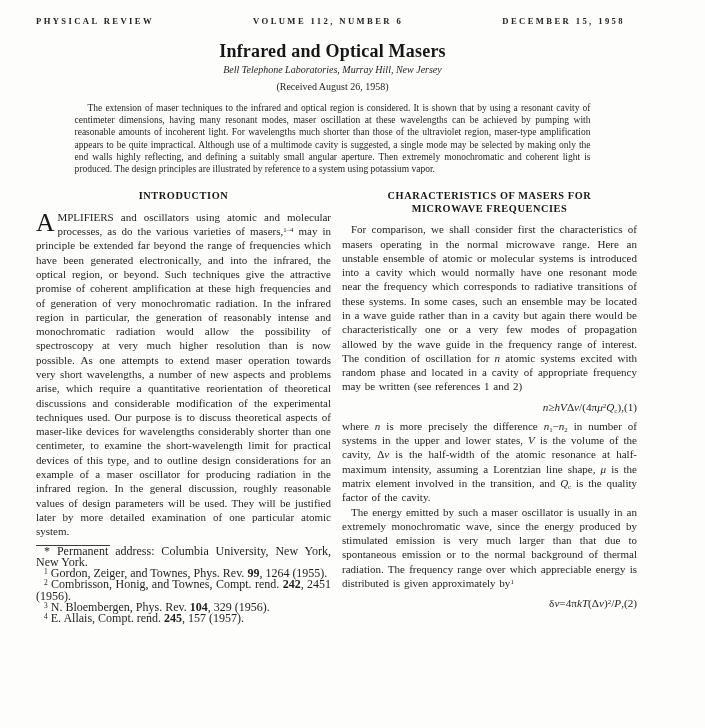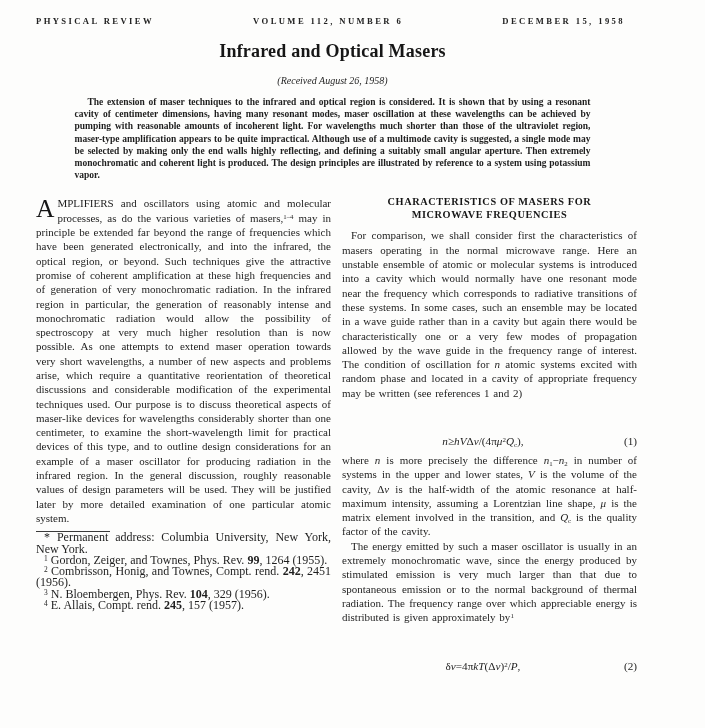--- a/index.html
+++ b/index.html
@@ -18,25 +18,25 @@
   }
   .title {
     text-align: center; font-size: 18px; font-weight: bold;
     margin-top: 15px; letter-spacing: 0.2px; color: #161616; font-family: Liberation Serif, serif;
   }
   .authors {
     text-align: center; font-variant: small-caps; font-size: 10.8px;
     margin-top: 9px; letter-spacing: 0.4px;
   }
   .affil { text-align: center; font-style: italic; font-size: 10px; margin-top: 2px; }
-  .received { text-align: center; font-size: 10px; margin-top: 13px; font-style: italic; }
+  .received { text-align: center; font-size: 10px; margin-top: 6px; }
 
   .abstract {
     width: 516px; margin: 10px auto 0; font-size: 9.5px; line-height: 12.2px;
-    text-align: justify; text-indent: 13px; font-weight: bold;
+    text-align: justify; text-indent: 13px;
   }
 
   .cols { display: flex; gap: 11px; padding: 0 28px 0 36px; margin-top: 15px; }
   .col { flex: 1; min-width: 0; }
 
   .section {
     text-align: center; font-size: 10.3px; font-weight: bold;
     letter-spacing: 0.6px; margin: 0 0 7px; line-height: 12.5px; color: #161616;
   }
   .body {
@@ -57,42 +57,44 @@
   .fn {
     font-size: 12px; line-height: 11.3px; text-align: justify;
     text-indent: 8px; margin: 0;
   }
   .fn:first-of-type { margin-top: 2px; }
 
   .eq {
     display: flex; align-items: baseline;
     margin: 7px 0 6px; font-size: 11.2px;
   }
-  .eq-body { flex: 1; text-align: center; margin-top: 28px; }
+  .eq-body { flex: 1; text-align: right; }
   .eq-num { text-align: right; }
 </style>
 </head>
 <body>
 
 <div class="page">
 
   <div class="runhead">
     <span>PHYSICAL REVIEW</span>
     <span>VOLUME 112, NUMBER 6</span>
     <span>DECEMBER 15, 1958</span>
   </div>
 
   <div class="title">Infrared and Optical Masers</div>
+  <div class="affil">Bell Telephone Laboratories, Murray Hill, New Jersey</div>
   <div class="received">(Received August 26, 1958)</div>
 
   <p class="abstract">The extension of maser techniques to the infrared and optical region is considered. It is shown that by using a resonant cavity of centimeter dimensions, having many resonant modes, maser oscillation at these wavelengths can be achieved by pumping with reasonable amounts of incoherent light. For wavelengths much shorter than those of the ultraviolet region, maser-type amplification appears to be quite impractical. Although use of a multimode cavity is suggested, a single mode may be selected by making only the end walls highly reflecting, and defining a suitably small angular aperture. Then extremely monochromatic and coherent light is produced. The design principles are illustrated by reference to a system using potassium vapor.</p>
 
   <div class="cols">
 
     <div class="col">
+      <h2 class="section">INTRODUCTION</h2>
       <p class="body"><span class="dropcap">A</span><span>MPLIFIERS and oscillators using atomic and molecular processes, as do the various varieties of masers,<sup>1–4</sup> may in principle be extended far beyond the range of frequencies which have been generated electronically, and into the infrared, the optical region, or beyond. Such techniques give the attractive promise of coherent amplification at these high frequencies and of generation of very monochromatic radiation. In the infrared region in particular, the generation of reasonably intense and monochromatic radiation would allow the possibility of spectroscopy at very much higher resolution than is now possible. As one attempts to extend maser operation towards very short wavelengths, a number of new aspects and problems arise, which require a quantitative reorientation of theoretical discussions and considerable modification of the experimental techniques used. Our purpose is to discuss theoretical aspects of maser-like devices for wavelengths considerably shorter than one centimeter, to examine the short-wavelength limit for practical devices of this type, and to outline design considerations for an example of a maser oscillator for producing radiation in the infrared region. In the general discussion, roughly reasonable values of design parameters will be used. They will be justified later by more detailed examination of one particular atomic system.</span></p>
 
       <div class="fnrule"></div>
       <p class="fn">* Permanent address: Columbia University, New York, New York.</p>
       <p class="fn"><sup>1</sup> Gordon, Zeiger, and Townes, Phys. Rev. <b>99</b>, 1264 (1955).</p>
       <p class="fn"><sup>2</sup> Combrisson, Honig, and Townes, Compt. rend. <b>242</b>, 2451 (1956).</p>
       <p class="fn"><sup>3</sup> N. Bloembergen, Phys. Rev. <b>104</b>, 329 (1956).</p>
       <p class="fn"><sup>4</sup> E. Allais, Compt. rend. <b>245</b>, 157 (1957).</p>
     </div>
 

